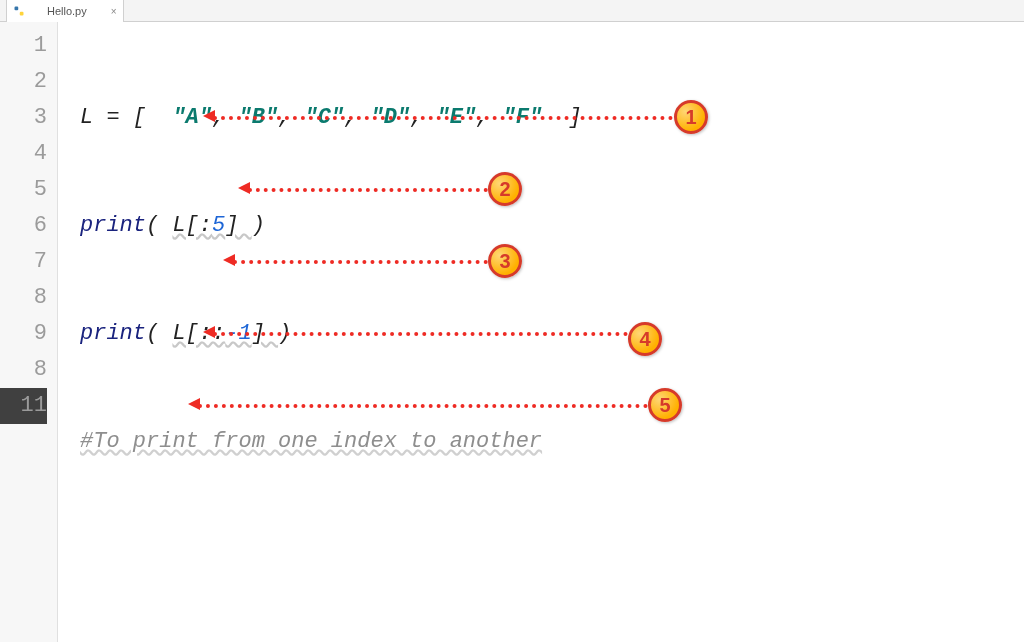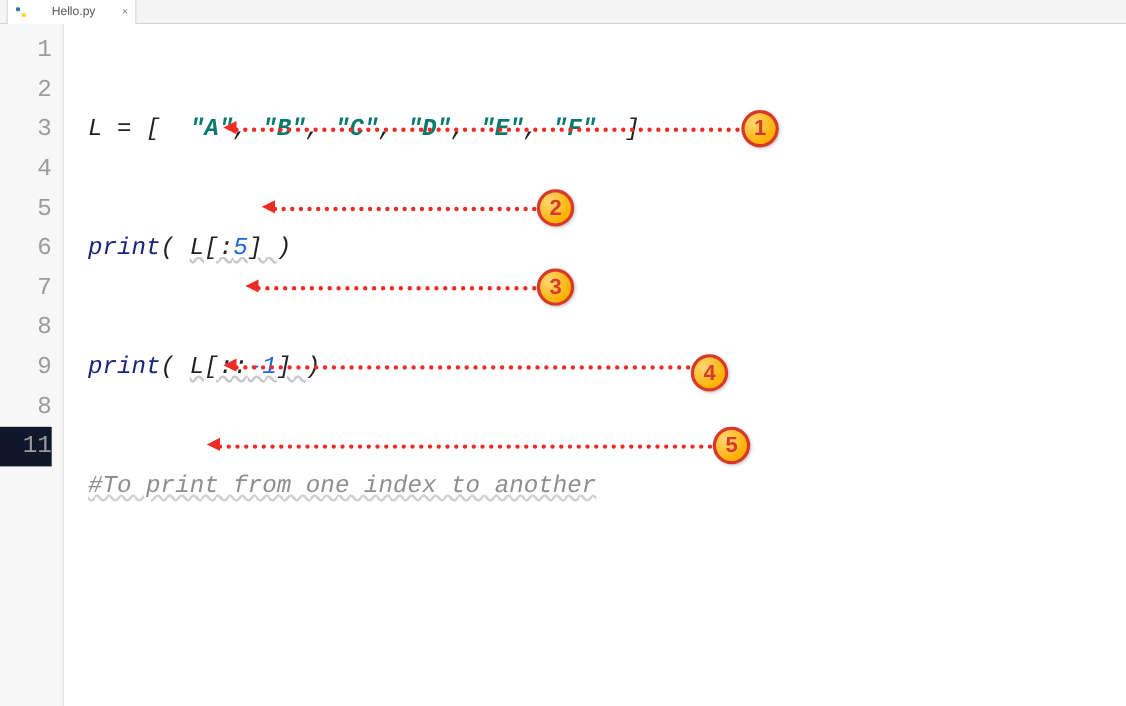--- a/index.html
+++ b/index.html
@@ -59,21 +59,21 @@
     flex: 1;
     padding-top: 6px;
     padding-left: 22px;
     font-size: 22px;
     line-height: 36px;
     white-space: pre;
     font-style: italic;
     position: relative;
   }
   .code-line { height: 36px; position: relative; }
-  .hl-line { background: #0f172a; }
+  .hl-line { background: #404040; }
   .fn { color: #1a237e; }
   .str { color: #0b7a6e; font-weight: bold; }
   .cm { color: #8e8e8e; text-decoration-line: underline; text-decoration-style: wavy; text-decoration-color: #d0d0d0; }
   .num { color: #1e66d6; }
   .pl { color: #222; }
   .wavy { text-decoration-line: underline; text-decoration-style: wavy; text-decoration-color: #c8c8c8; }
   .annot-layer {
     position: absolute;
     top: 0; left: 0; right: 0; bottom: 0;
     pointer-events: none;

